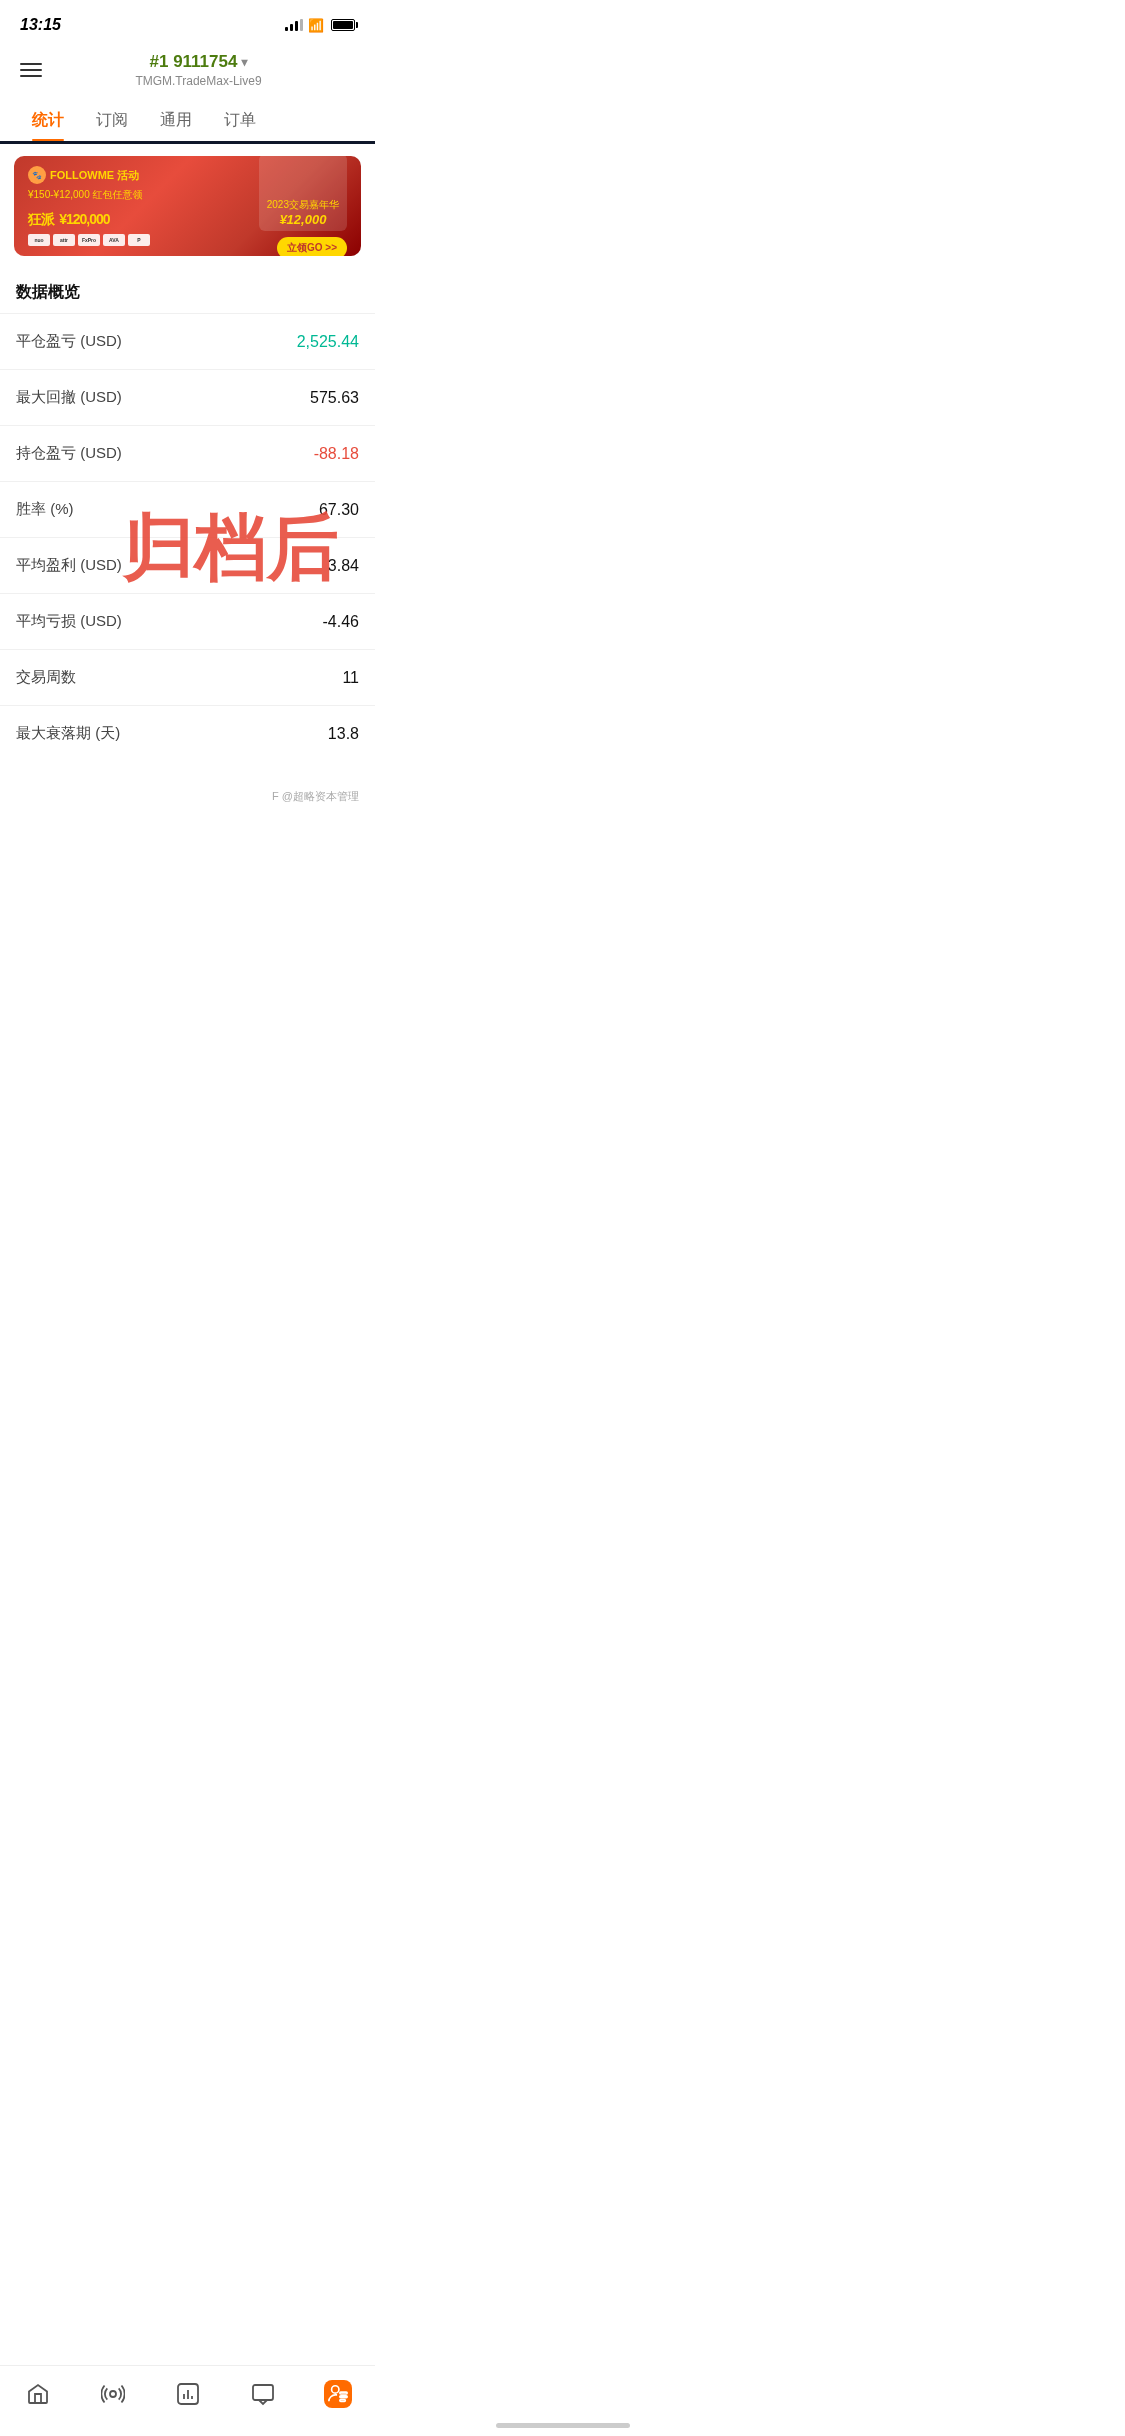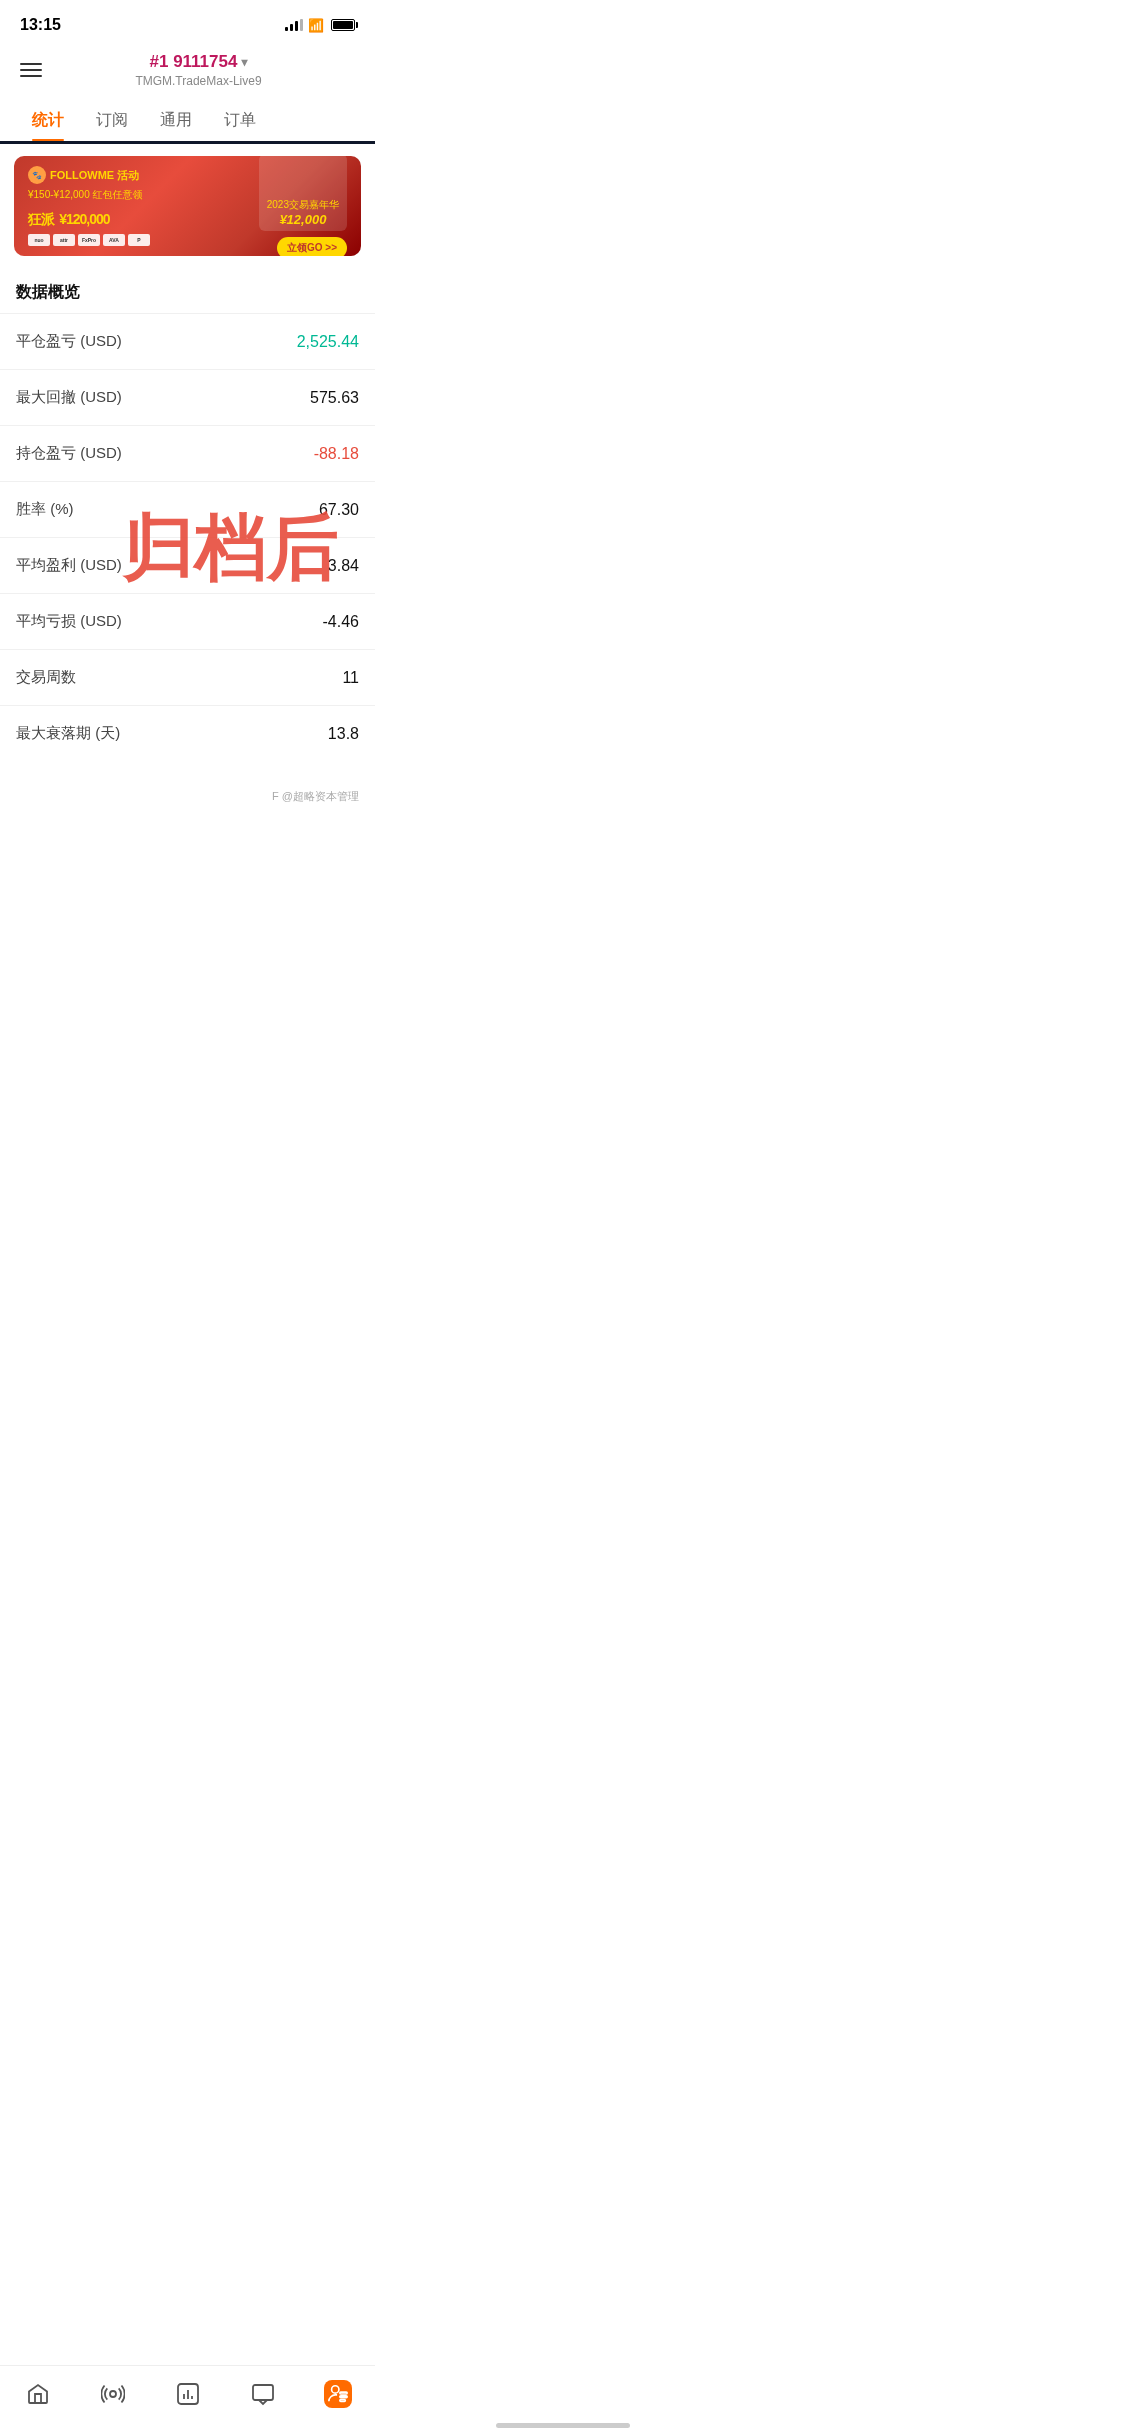--- a/index.html
+++ b/index.html
@@ -18,20 +18,21 @@
       display: flex;
       justify-content: space-between;
       align-items: center;
       padding: 14px 20px 8px;
       height: 44px;
     }
     .status-time {
       font-size: 16px;
       font-weight: 600;
       color: #000;
+      font-style: italic;
     }
     .status-icons {
       display: flex;
       align-items: center;
       gap: 6px;
     }
     .signal-bars {
       display: flex;
       align-items: flex-end;
       gap: 2px;
@@ -101,21 +102,21 @@
     .header-account {
       font-size: 17px;
       font-weight: 600;
       color: #111;
       display: flex;
       align-items: center;
       justify-content: center;
       gap: 4px;
     }
     .account-hash {
-      color: #be185d;
+      color: #4d7c0f;
     }
     .account-chevron {
       color: #888;
       font-size: 12px;
     }
     .header-subtitle {
       font-size: 12px;
       color: #888;
       margin-top: 2px;
     }

